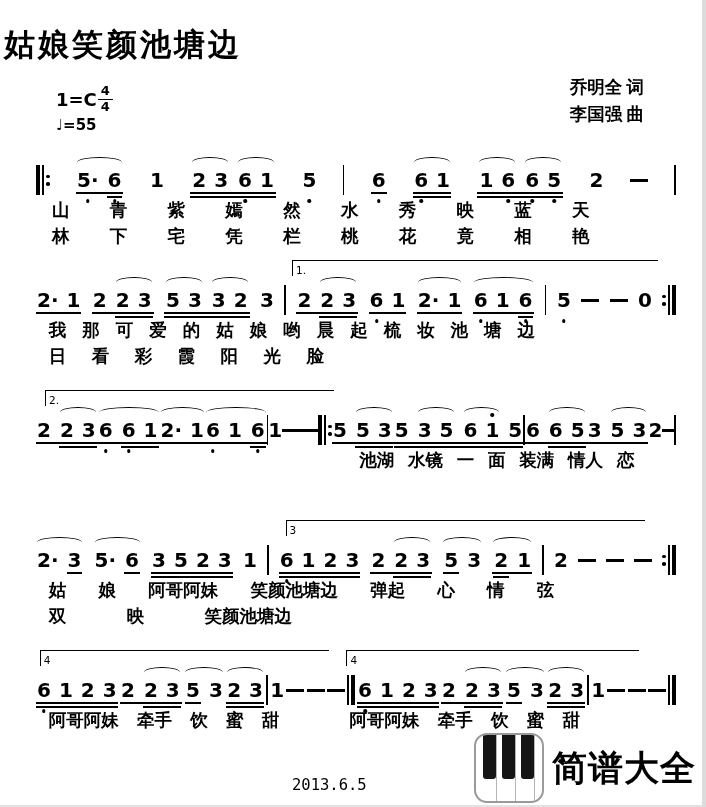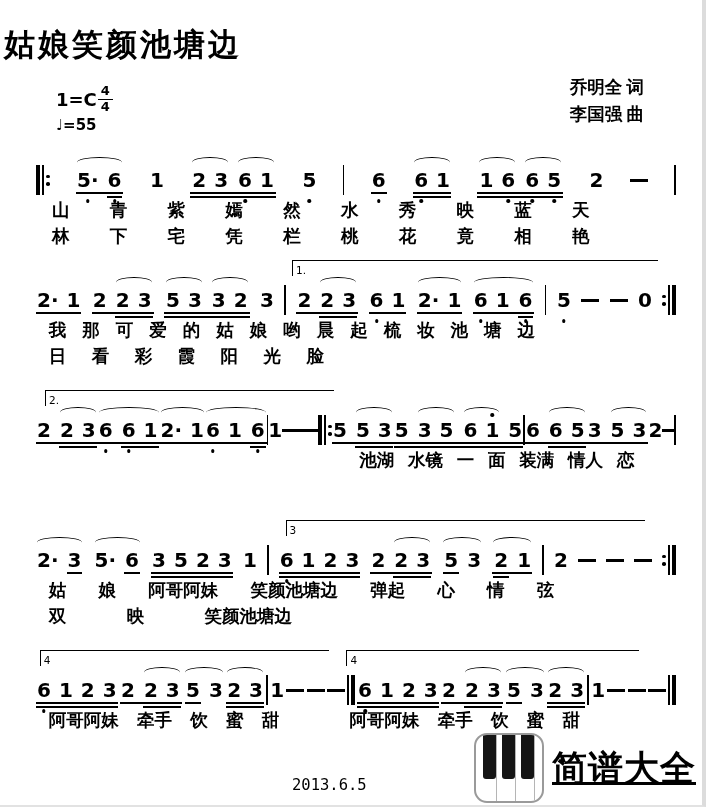--- a/index.html
+++ b/index.html
@@ -48,21 +48,21 @@
   .dc{display:flex;flex-direction:column;gap:4px;justify-content:center;}
   .dc i{width:3.5px;height:3.5px;border-radius:50%;background:#000;display:block;}
   .volta{position:absolute;top:0;height:15px;border-top:1.6px solid #000;border-left:1.6px solid #000;}
   .vlabel{font-size:10.5px;position:relative;top:-1px;left:3px;line-height:1;font-family:"DejaVu Sans",sans-serif;}
   .lyrrow{position:absolute;left:0;right:0;height:24px;top:58px;}
   .lyrrow + .lyrrow{top:84px;}
   .lyr{position:absolute;display:flex;justify-content:space-between;font-size:17.5px;font-weight:bold;}
   .lchar{white-space:nowrap;}
   
   .date{position:absolute;left:292px;top:776px;font-size:15.5px;font-family:"DejaVu Sans Mono",monospace;text-align:center;}
-  .logo{position:absolute;right:6px;bottom:2px;display:flex;align-items:center;gap:8px;text-decoration:underline;}
+  .logo{position:absolute;right:6px;bottom:2px;display:flex;align-items:center;gap:8px;}
   .piano{position:relative;width:66px;height:66px;background:#fff;border:2.5px solid #9a9a9a;
          border-radius:13px;overflow:hidden;}
   .bk{position:absolute;top:-2px;width:13px;height:46px;background:#151515;border-radius:0 0 3px 3px;}
   .bk1{left:7px}.bk2{left:26px}.bk3{left:45px}
   .wl{position:absolute;top:0;bottom:0;width:1.2px;background:#b5b5b5;}
   .wl1{left:20px}.wl2{left:39px}.wl3{left:58px}
   .logo-text{display:flex;flex-direction:column;align-items:flex-start;gap:2px;}
   .logo-cn{font-size:35px;font-weight:bold;line-height:1;letter-spacing:1px;}
   .logo-en{font-size:22px;font-weight:bold;line-height:1;font-family:"DejaVu Sans",sans-serif;}
 </style>

